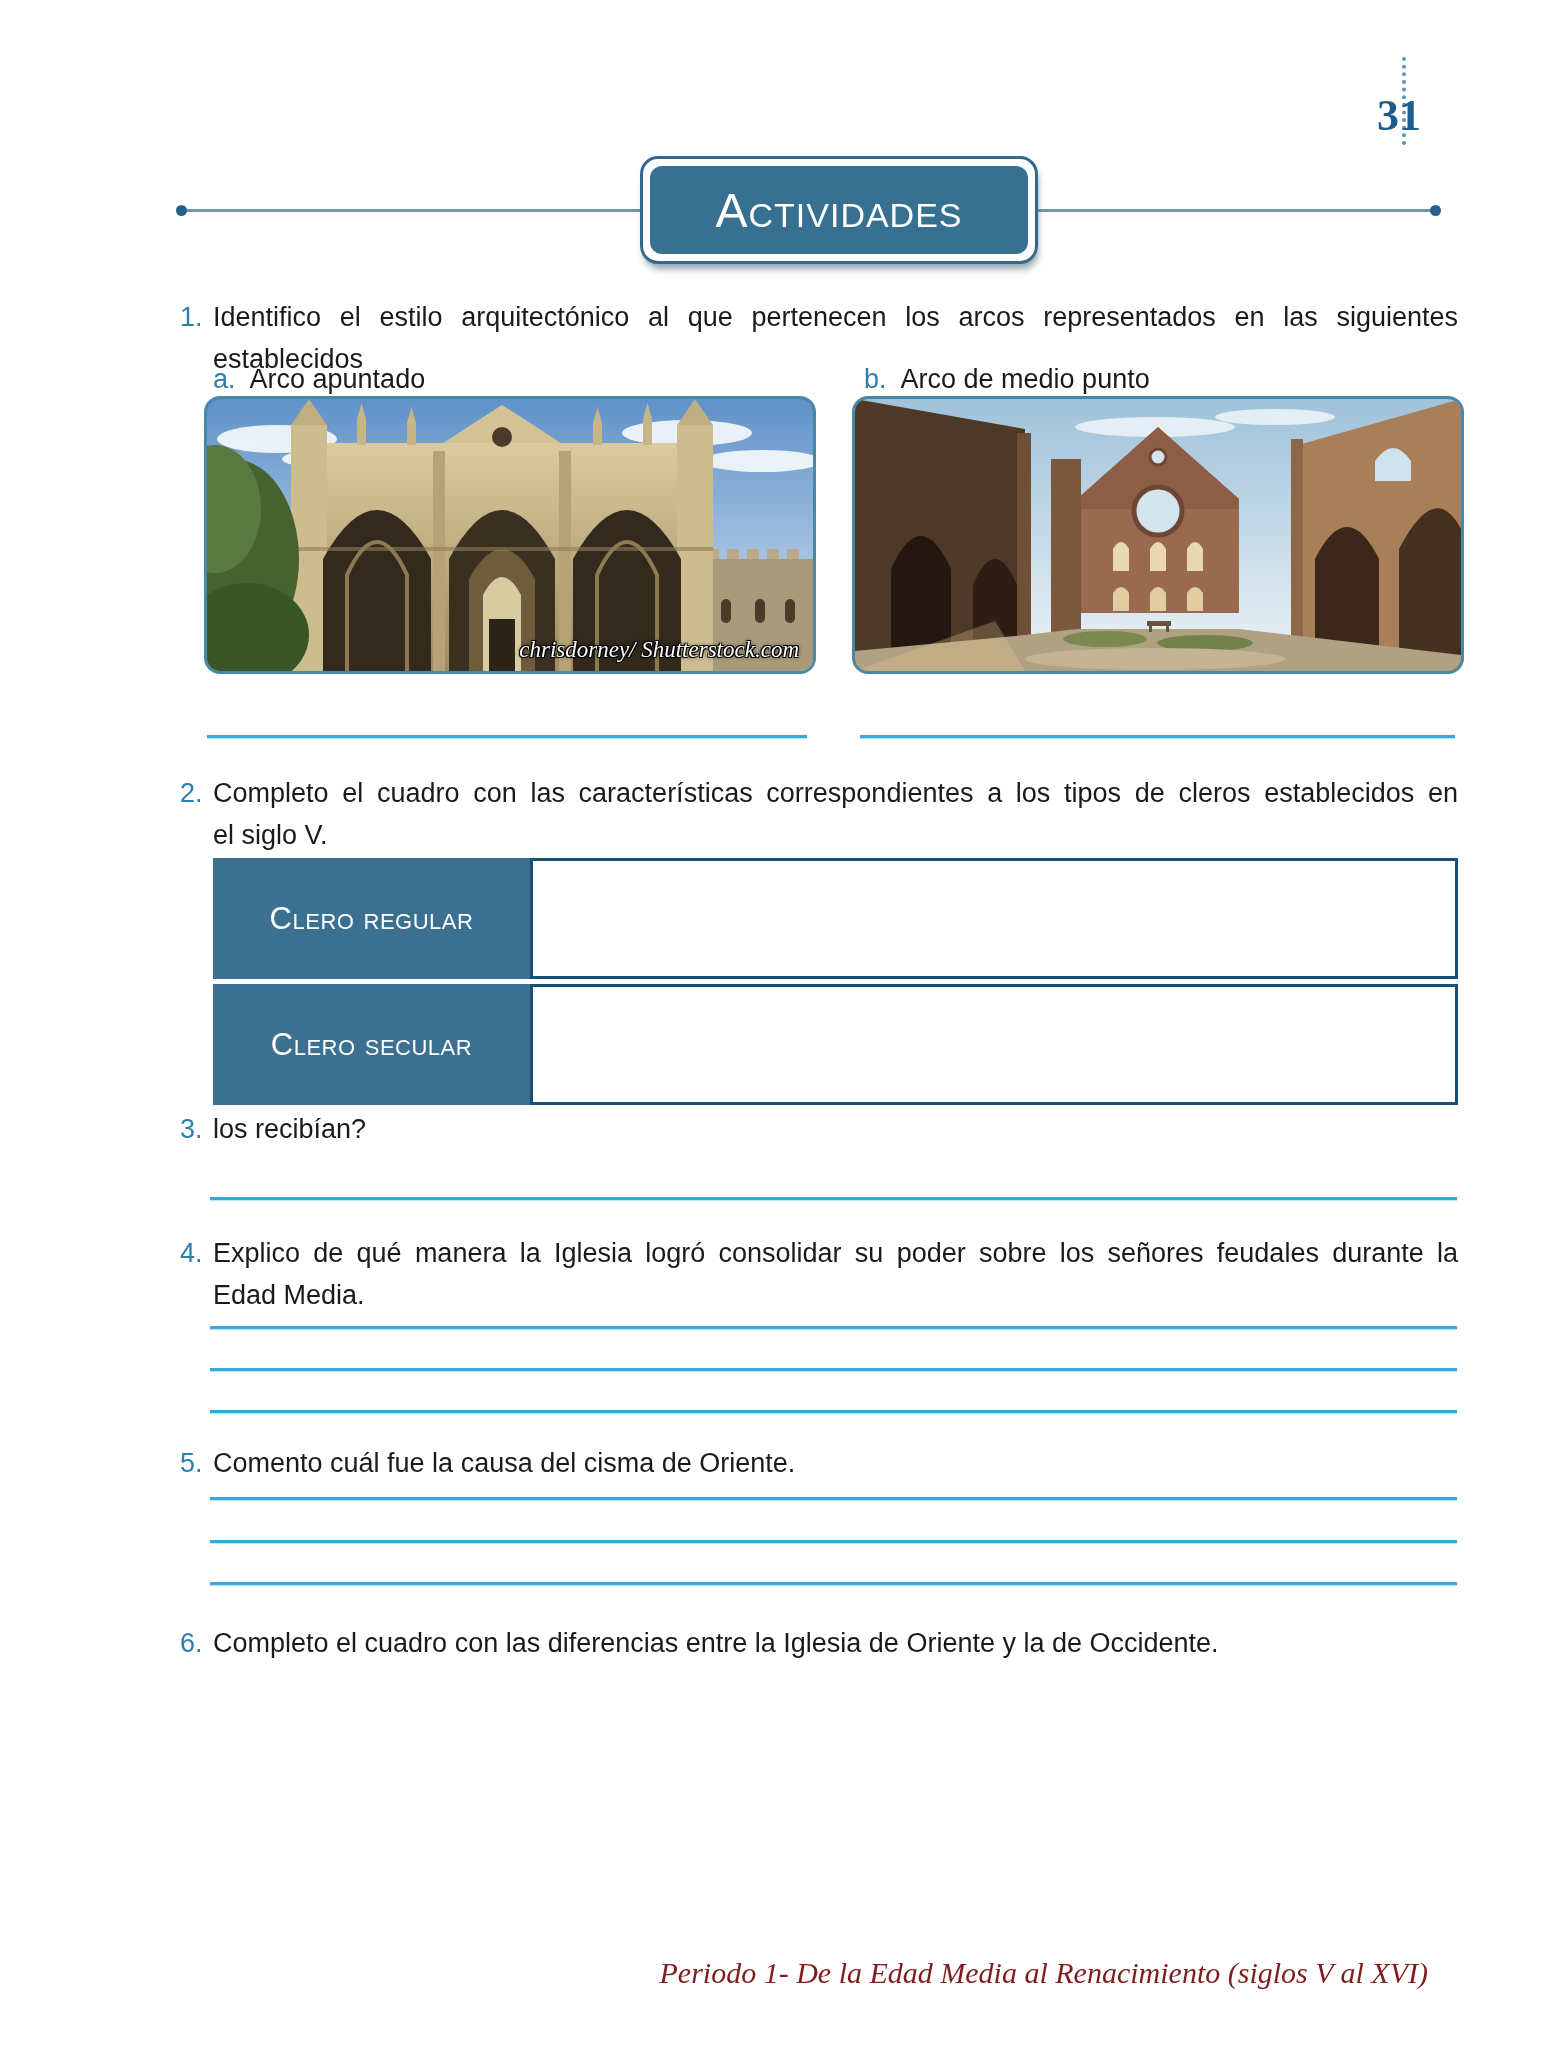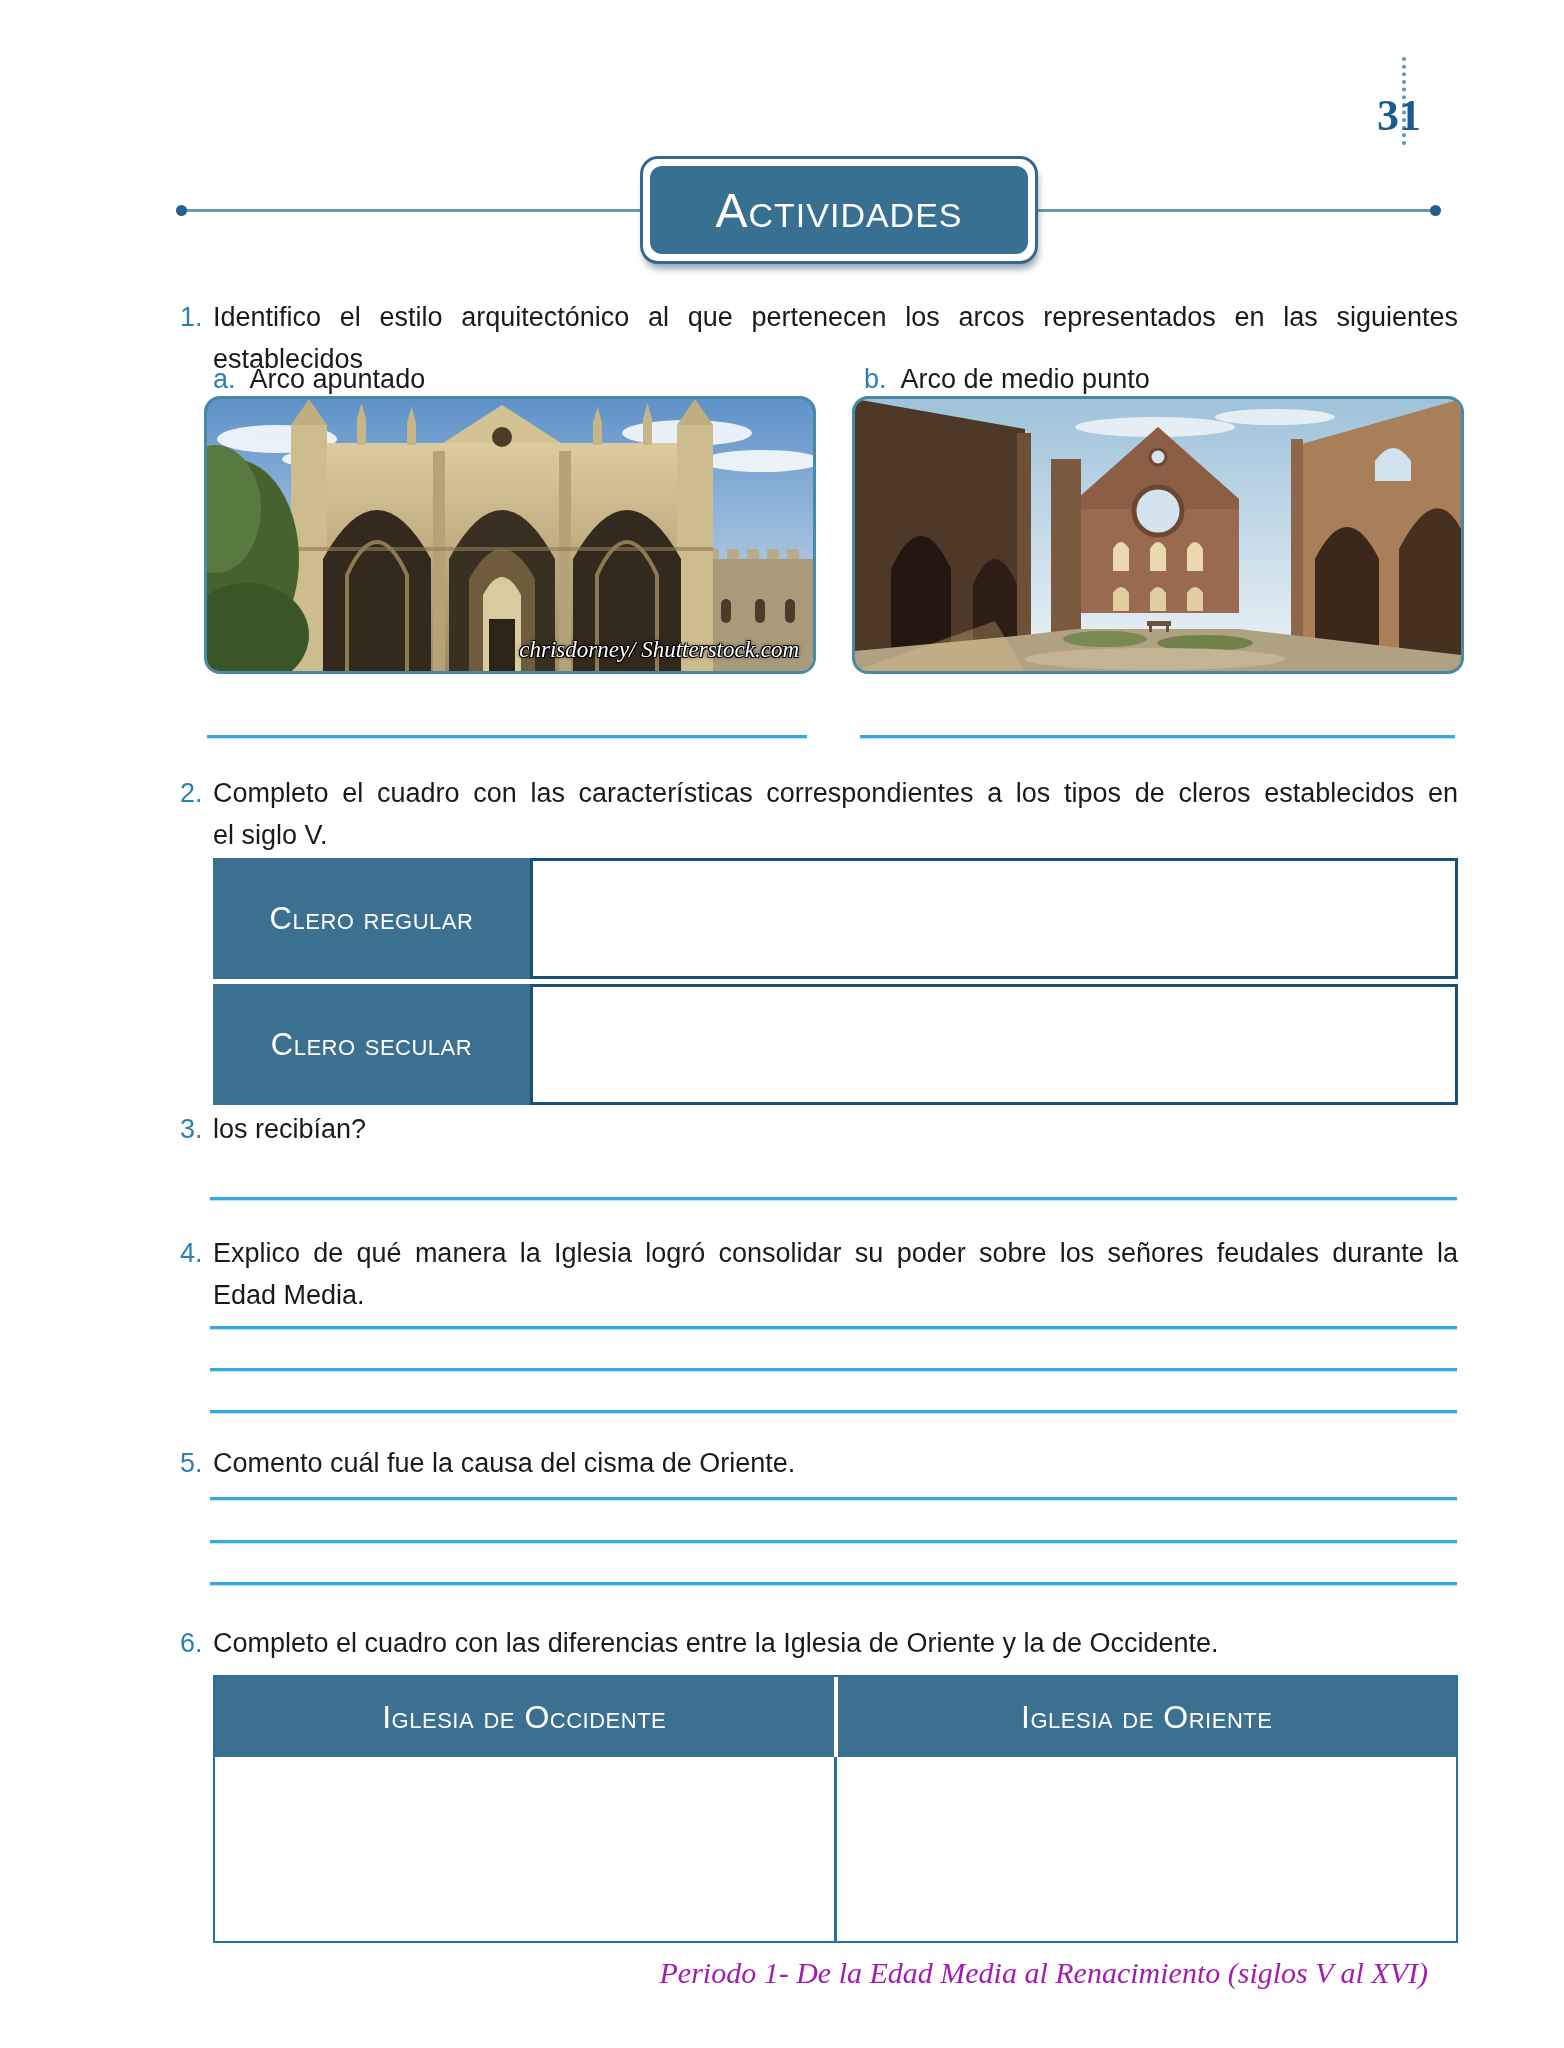--- a/index.html
+++ b/index.html
@@ -54,21 +54,21 @@
           border:2px solid #2a6f9b;box-sizing:border-box;}
   .ithead{display:flex;height:80px;}
   .ith{flex:1;background:#3b7090;color:#fff;display:flex;align-items:center;justify-content:center;
        font-variant:small-caps;font-size:32px;letter-spacing:.5px;}
   .ith-div{flex:none;width:4px;background:#ffffff;}
   .itbody{display:flex;height:184px;}
   .itc{flex:1;background:#fff;}
   .itc.first{border-right:3px solid #2a6f9b;}
 
   .footer{position:absolute;right:136px;top:1956px;font-family:"Liberation Serif",serif;
-          font-style:italic;font-size:30px;color:#a21caf;}
+          font-style:italic;font-size:30px;color:#7f1d1d;}
 </style>
 </head>
 <body>
 
 <div class="page">
 
   <div class="dotted-rule"></div>
   <div class="page-num">31</div>
 
   <div class="hrule"></div>
@@ -268,27 +268,16 @@
   <div class="aline" style="left:210px;top:1540px;width:1247px;"></div>
   <div class="aline" style="left:210px;top:1582px;width:1247px;"></div>
 
   <div class="q" style="top:1622px;">
     <span class="qnum">6.</span>
     <div class="qtext">
       <div>Completo el cuadro con las diferencias entre la Iglesia de Oriente y la de Occidente.</div>
     </div>
   </div>
 
-  <div class="itable">
-    <div class="ithead">
-      <div class="ith">Iglesia de Occidente</div>
-      <div class="ith-div"></div>
-      <div class="ith">Iglesia de Oriente</div>
-    </div>
-    <div class="itbody">
-      <div class="itc first"></div>
-      <div class="itc"></div>
-    </div>
-  </div>
 
   <div class="footer">Periodo 1- De la Edad Media al Renacimiento (siglos V al XVI)</div>
 
 </div>
 
 </body></html>

